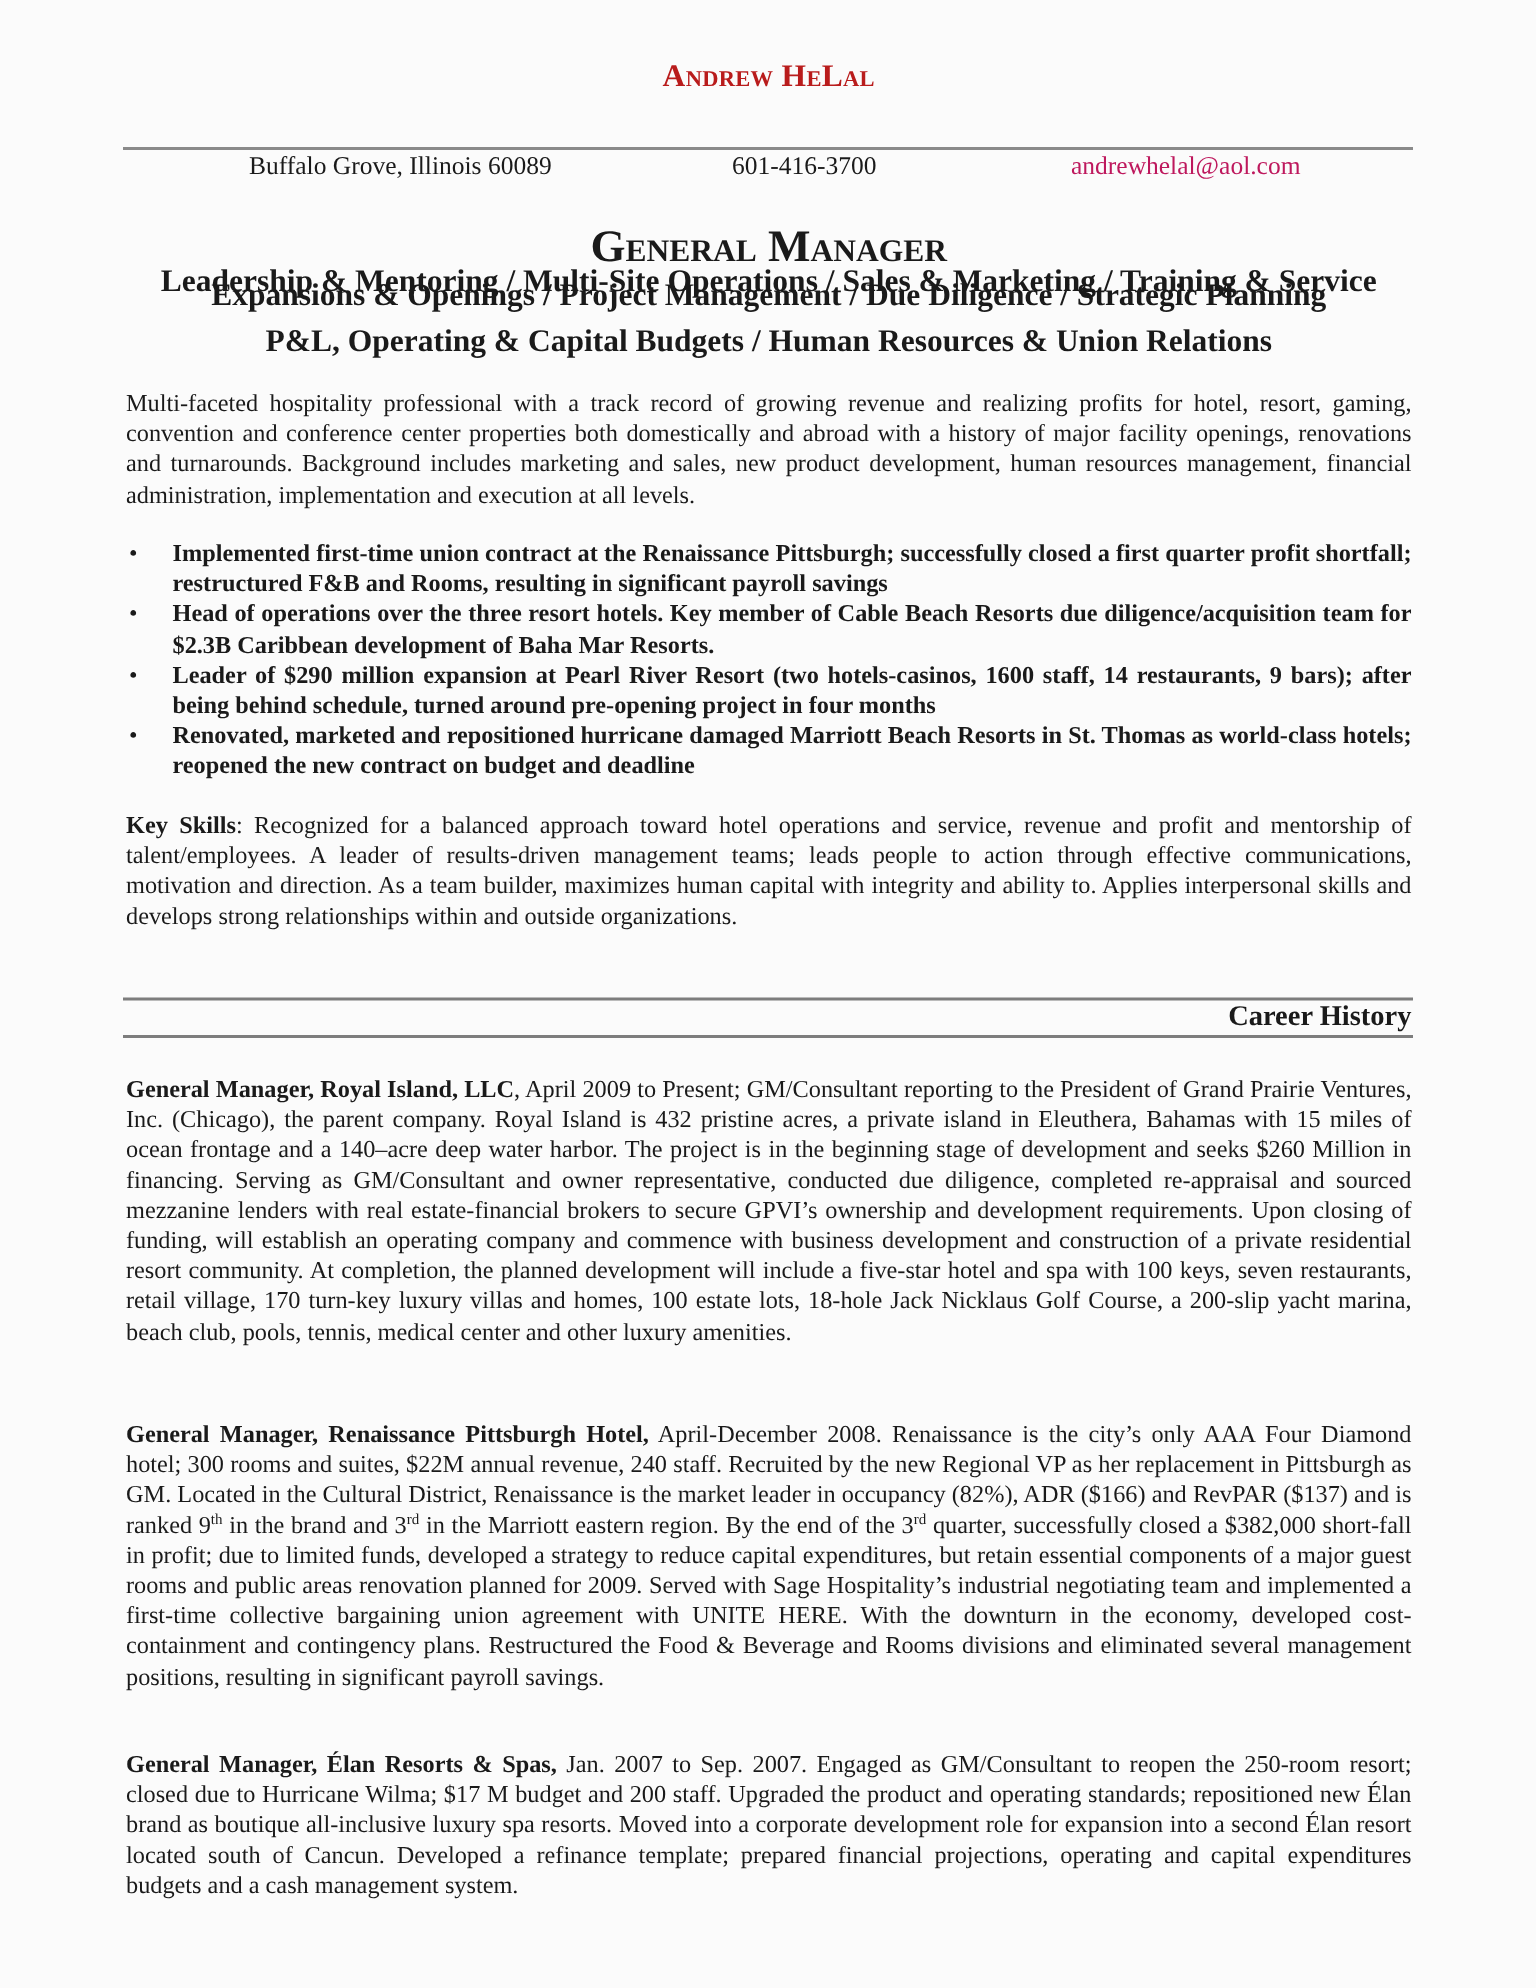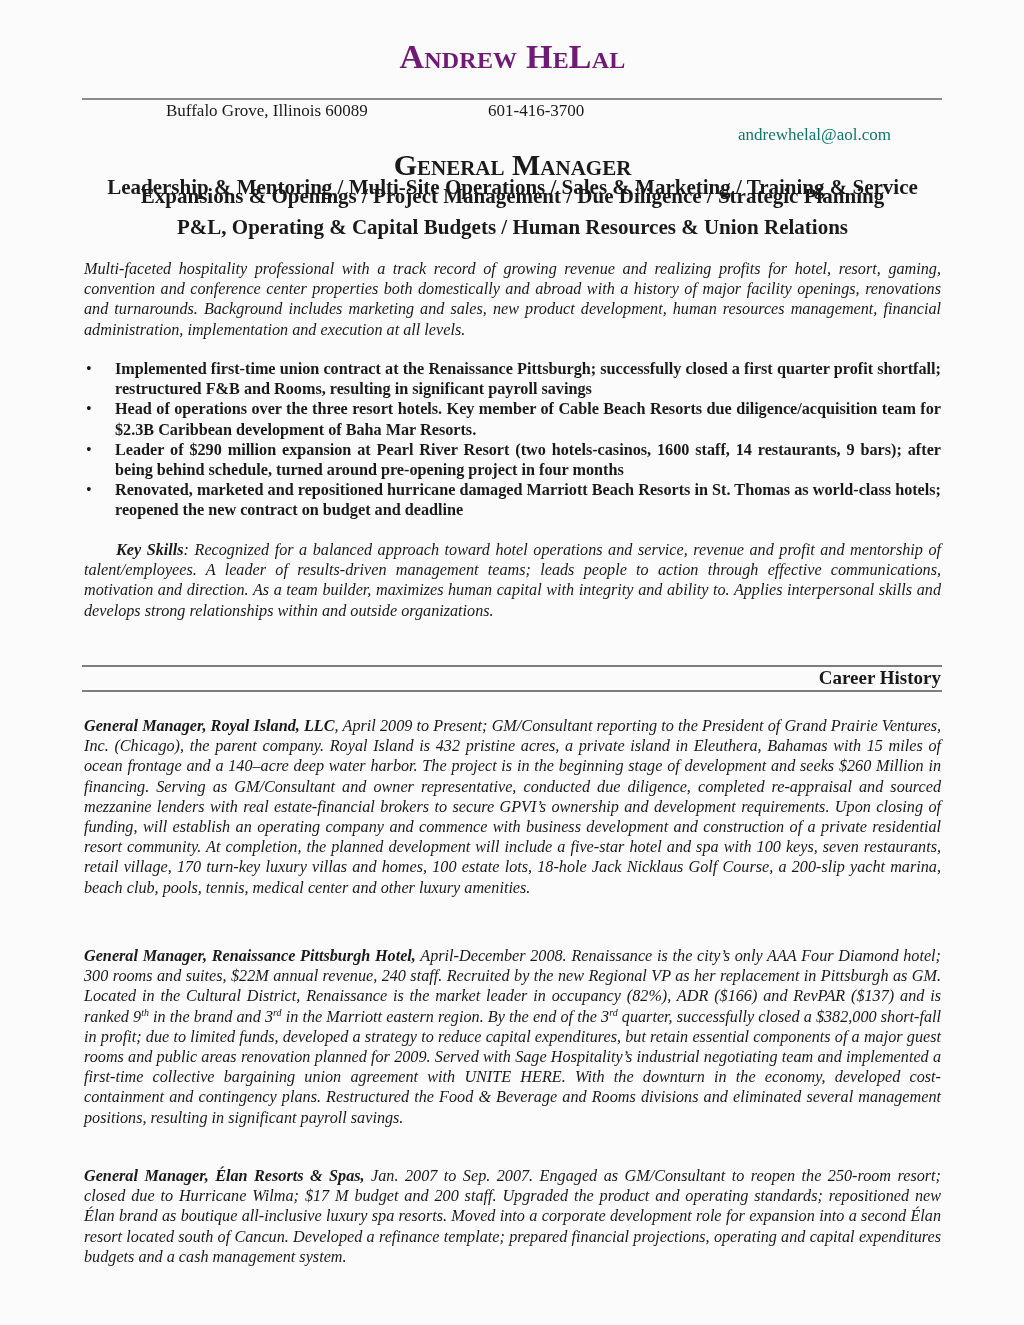--- a/index.html
+++ b/index.html
@@ -16,76 +16,75 @@
     position: absolute;
     left: 84px;
     width: 857px;
     top: 0;
   }
   .name {
     position: absolute;
     top: 38px;
     left: 0; width: 100%;
     text-align: center;
-    color: #701a75;
+    color: #b91c1c;
     font-weight: bold;
-    font-size: 34px;
+    font-size: 21px;
     font-variant: small-caps;
     letter-spacing: 0.2px;
   }
   .rule-top {
     position: absolute;
     top: 98px; left: -2px; width: 860px;
     height: 2px; background: #8a8a8a;
   }
   .contact {
     position: absolute; top: 100px; left: 0; width: 100%;
     font-size: 17px; line-height: 22px;
   }
   .contact span { position: absolute; top: 0; white-space: nowrap; }
   .contact .loc { left: 82px; }
   .contact .phone { left: 404px; }
-  .contact .email { left: 654px; color: #0f766e; margin-top: 24px; }
+  .contact .email { left: 630px; color: #be185d; }
 
   .title {
     position: absolute; top: 148px; left: 0; width: 100%;
     text-align: center; font-weight: bold; font-size: 30px;
     font-variant: small-caps;
   }
   .tagline {
     position: absolute; left: 0; width: 100%;
     text-align: center; font-weight: bold; font-size: 21px; line-height: 20px;
   }
   .tl1 { top: 177px; } .tl2 { top: 186px; } .tl3 { top: 217px; }
 
   .para {
     position: absolute; left: 0; width: 857px;
     font-size: 16.2px; line-height: 20.2px;
     text-align: justify; text-align-last: left;
     margin: 0;
-    font-style: italic;
   }
   .summary { top: 259px; }
 
   .bullets {
     position: absolute; top: 359px; left: 0; width: 857px;
     margin: 0; padding: 0; list-style: none;
   }
   .bullets li {
     position: relative;
     padding-left: 31px;
     font-weight: bold; font-size: 16.2px; line-height: 20.2px;
     text-align: justify; text-align-last: left;
   }
   .bullets li .dot {
     position: absolute; left: 2px; top: 0;
     font-weight: normal;
   }
   .keyskills { top: 540px; }
-  .keyskills b { font-weight: bold; margin-left: 32px; }
+  .keyskills b { font-weight: bold; }
 
   .rule { position: absolute; left: -2px; width: 860px; height: 2px; background: #7d7d7d; }
   .rule-a { top: 665px; }
   .rule-b { top: 690px; }
   .section-title {
     position: absolute; top: 666px; left: 0; width: 100%;
     text-align: right; font-weight: bold; font-size: 19px; line-height: 24px;
   }
 
   .job1 { top: 716px; }

